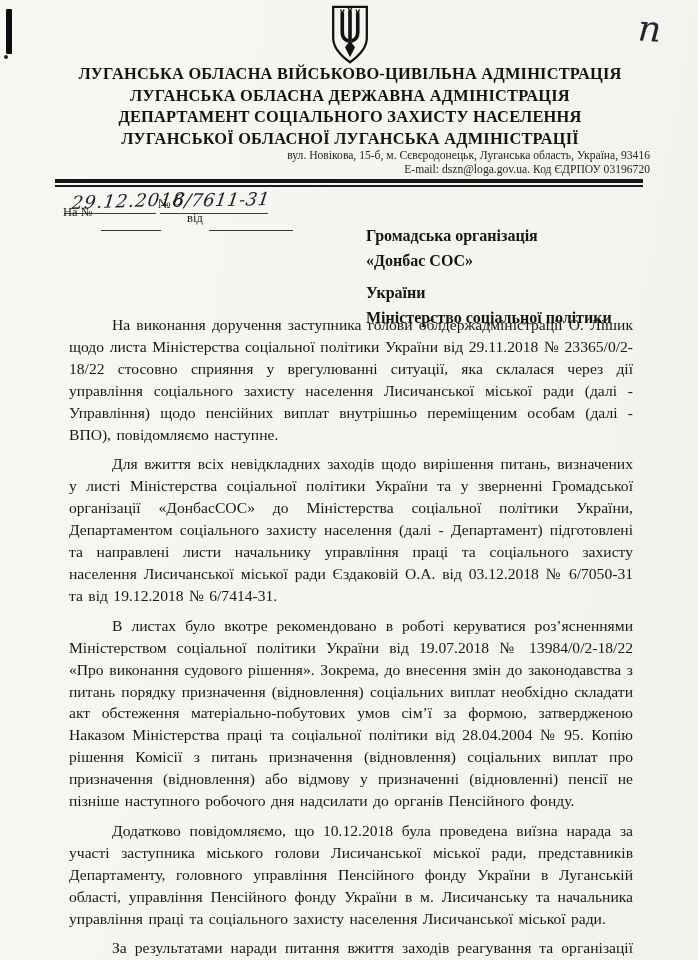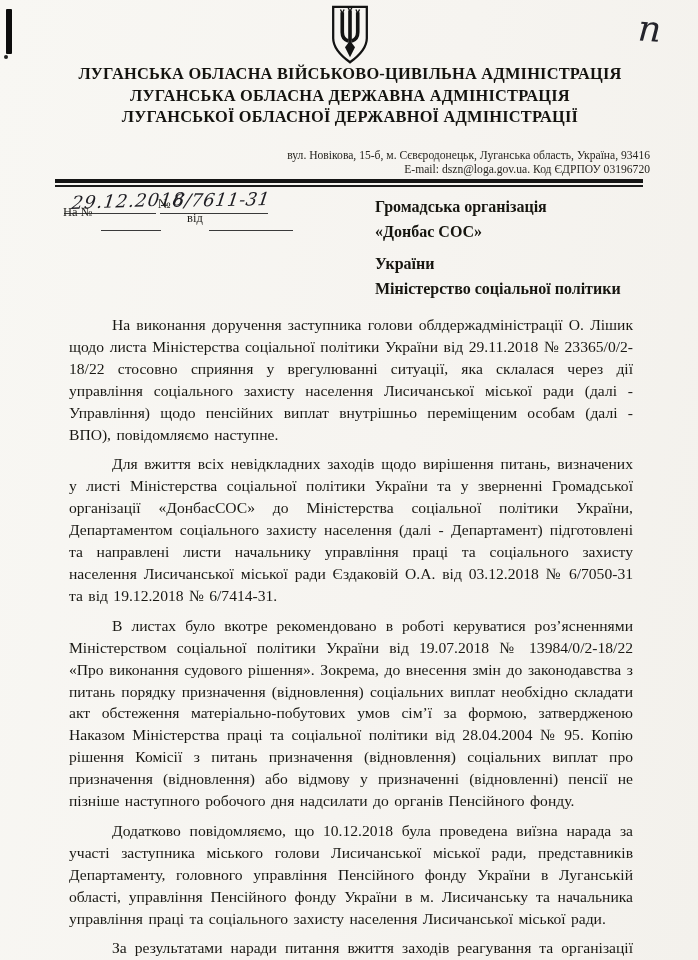--- a/index.html
+++ b/index.html
@@ -46,22 +46,22 @@
   .u-line { position:absolute; height:1.3px; background:#3a3a3a; }
   .ul-1a { left:64px;  top:213px; width:92px; }
   .ul-1b { left:160px; top:213px; width:108px; }
   .lbl { position:absolute; font-size:12.5px; color:#201f1b; }
   .lbl-na  { left:63px;  top:205px; }
   .lbl-vid { left:187px; top:211px; }
   .ul-2a { left:101px; top:230px; width:60px; }
   .ul-2b { left:209px; top:230px; width:84px; }
   
   .recipient {
-    position:absolute; left:375px; width:280px;
-    font-weight:bold; font-size:16px; line-height:25px; color:#16150f;
+    position:absolute; left:366px; width:280px;
+    font-weight:bold; font-size:16px; line-height:25px; color:#16150f;margin-top:29px;
   }
   .recipient-1 { top:194px; }
   .recipient-2 { top:251px; }
   
   .body-text {
     position:absolute; left:61px; top:306px; width:580px;
     font-size:15.6px; line-height:21.9px; text-align:justify; color:#191813;
   }
   .body-text p { margin:8px; text-indent:43px; word-spacing:1.5px; }
 </style>
@@ -82,21 +82,22 @@
       <path d="M50,78 L61,93 L50,115 L39,93 Z" fill="#131313"></path>
       <path d="M29,10 l4,8 4,-8" fill="none" stroke="#131313" stroke-width="3"></path>
       <path d="M63,10 l4,8 4,-8" fill="none" stroke="#131313" stroke-width="3"></path>
       <path d="M46,6 l4,8 4,-8" fill="none" stroke="#131313" stroke-width="3"></path>
     </svg>
   </div>
 
   <div class="org-block">
     <div>ЛУГАНСЬКА ОБЛАСНА ВІЙСЬКОВО-ЦИВІЛЬНА АДМІНІСТРАЦІЯ</div>
     <div>ЛУГАНСЬКА ОБЛАСНА ДЕРЖАВНА АДМІНІСТРАЦІЯ</div>
-    <div>ЛУГАНСЬКОЇ ОБЛАСНОЇ ДЕРЖАВНОЇ АДМІНІСТРАЦІЇ</div>
+    <div>ДЕПАРТАМЕНТ СОЦІАЛЬНОГО ЗАХИСТУ НАСЕЛЕННЯ</div>
+    <div>ЛУГАНСЬКОЇ ОБЛАСНОЇ ЛУГАНСЬКА АДМІНІСТРАЦІЇ</div>
   </div>
   <div class="addr-block">
     <div>вул. Новікова, 15-б, м. Сєвєродонецьк, Луганська область, Україна, 93416</div>
     <div>E-mail: dszn@loga.gov.ua. Код ЄДРПОУ 03196720</div>
   </div>
 
   <div class="rule rule-thick"></div>
   <div class="rule rule-thin"></div>
 
   <div class="hw hw-date">29.12.2018</div>

